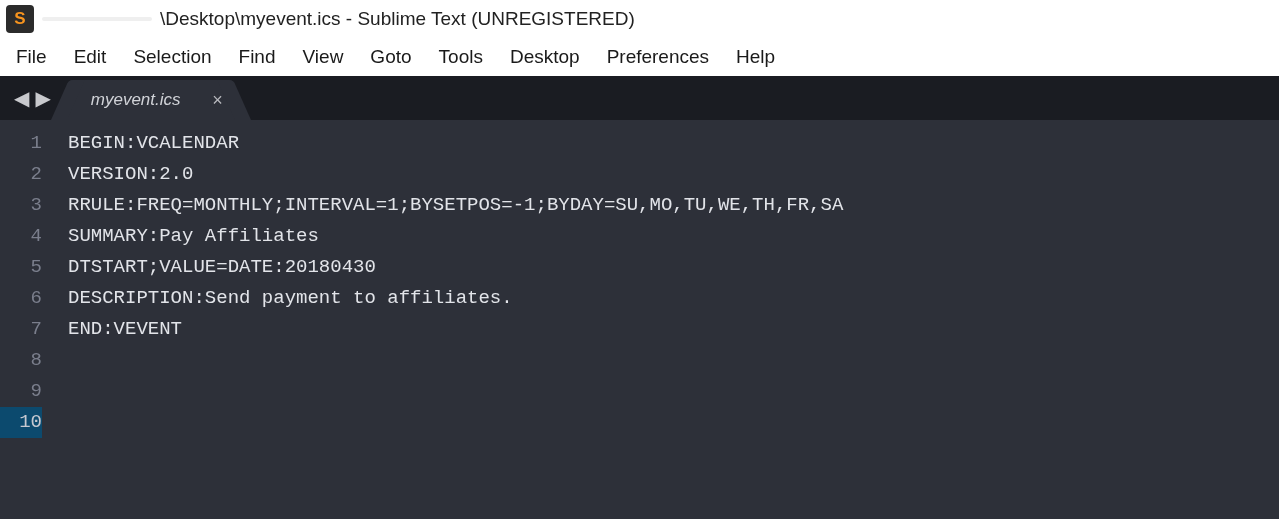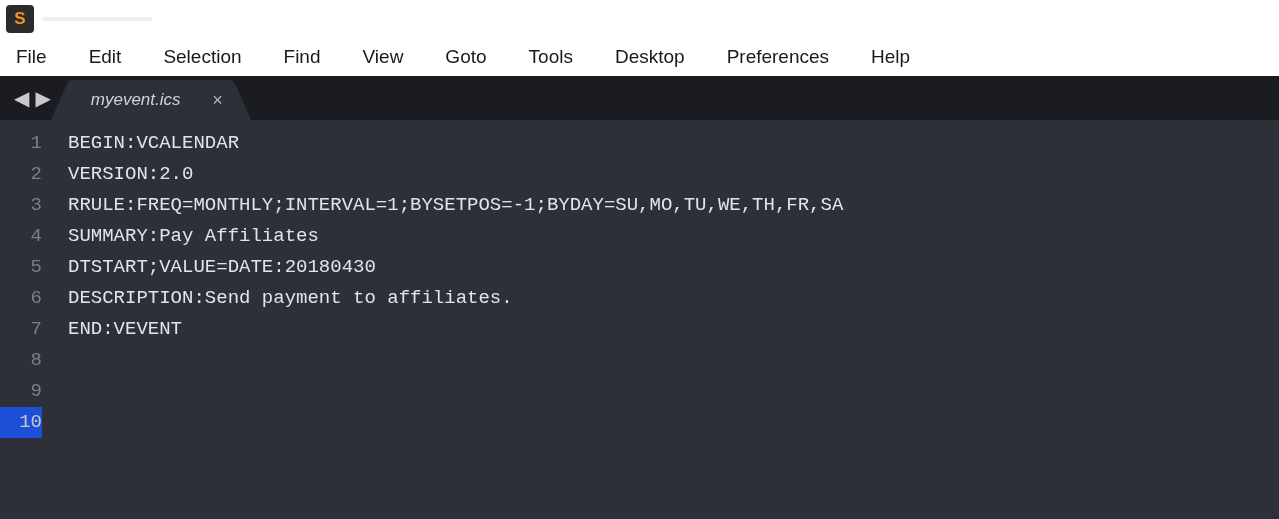--- a/index.html
+++ b/index.html
@@ -46,21 +46,21 @@
       color: #222;
     }
     .menubar {
       height: 38px;
       background: #ffffff;
       display: flex;
       align-items: center;
       padding: 0 4px;
       font-size: 19px;
       color: #1a1a1a;
-      gap: 18px;
+      gap: 3px;
     }
     .menubar-item {
       padding: 4px 12px;
       cursor: pointer;
     }
     .editor-wrap {
       flex: 1;
       background: #22252d;
       display: flex;
       flex-direction: column;
@@ -144,40 +144,41 @@
       padding-top: 8px;
     }
     .gutter {
       width: 68px;
       text-align: right;
       padding-right: 26px;
       color: #7a7e8c;
       user-select: none;
     }
     .gutter .ln { height: 31px; }
-    .gutter .ln.current { background: #1d4ed8; color: #c7c9d1; }
+    .gutter .ln.current { background: #0c4a6e; color: #c7c9d1; }
     .code {
       flex: 1;
     }
     .code .line { height: 31px; white-space: pre; }
     .caret {
       display: inline-block;
       width: 1px;
       height: 22px;
       background: #e2e4e9;
       vertical-align: -3px;
       margin-left: 1px;
     }
   </style>
 </head>
 <body>
 
 <div class="titlebar">
   <div class="app-icon">S</div>
   <span class="titlebar-path"></span>
+  <span class="titlebar-rest">\Desktop\myevent.ics - Sublime Text (UNREGISTERED)</span>
 </div>
 
 <div class="menubar">
   <div class="menubar-item">File</div>
   <div class="menubar-item">Edit</div>
   <div class="menubar-item">Selection</div>
   <div class="menubar-item">Find</div>
   <div class="menubar-item">View</div>
   <div class="menubar-item">Goto</div>
   <div class="menubar-item">Tools</div>

